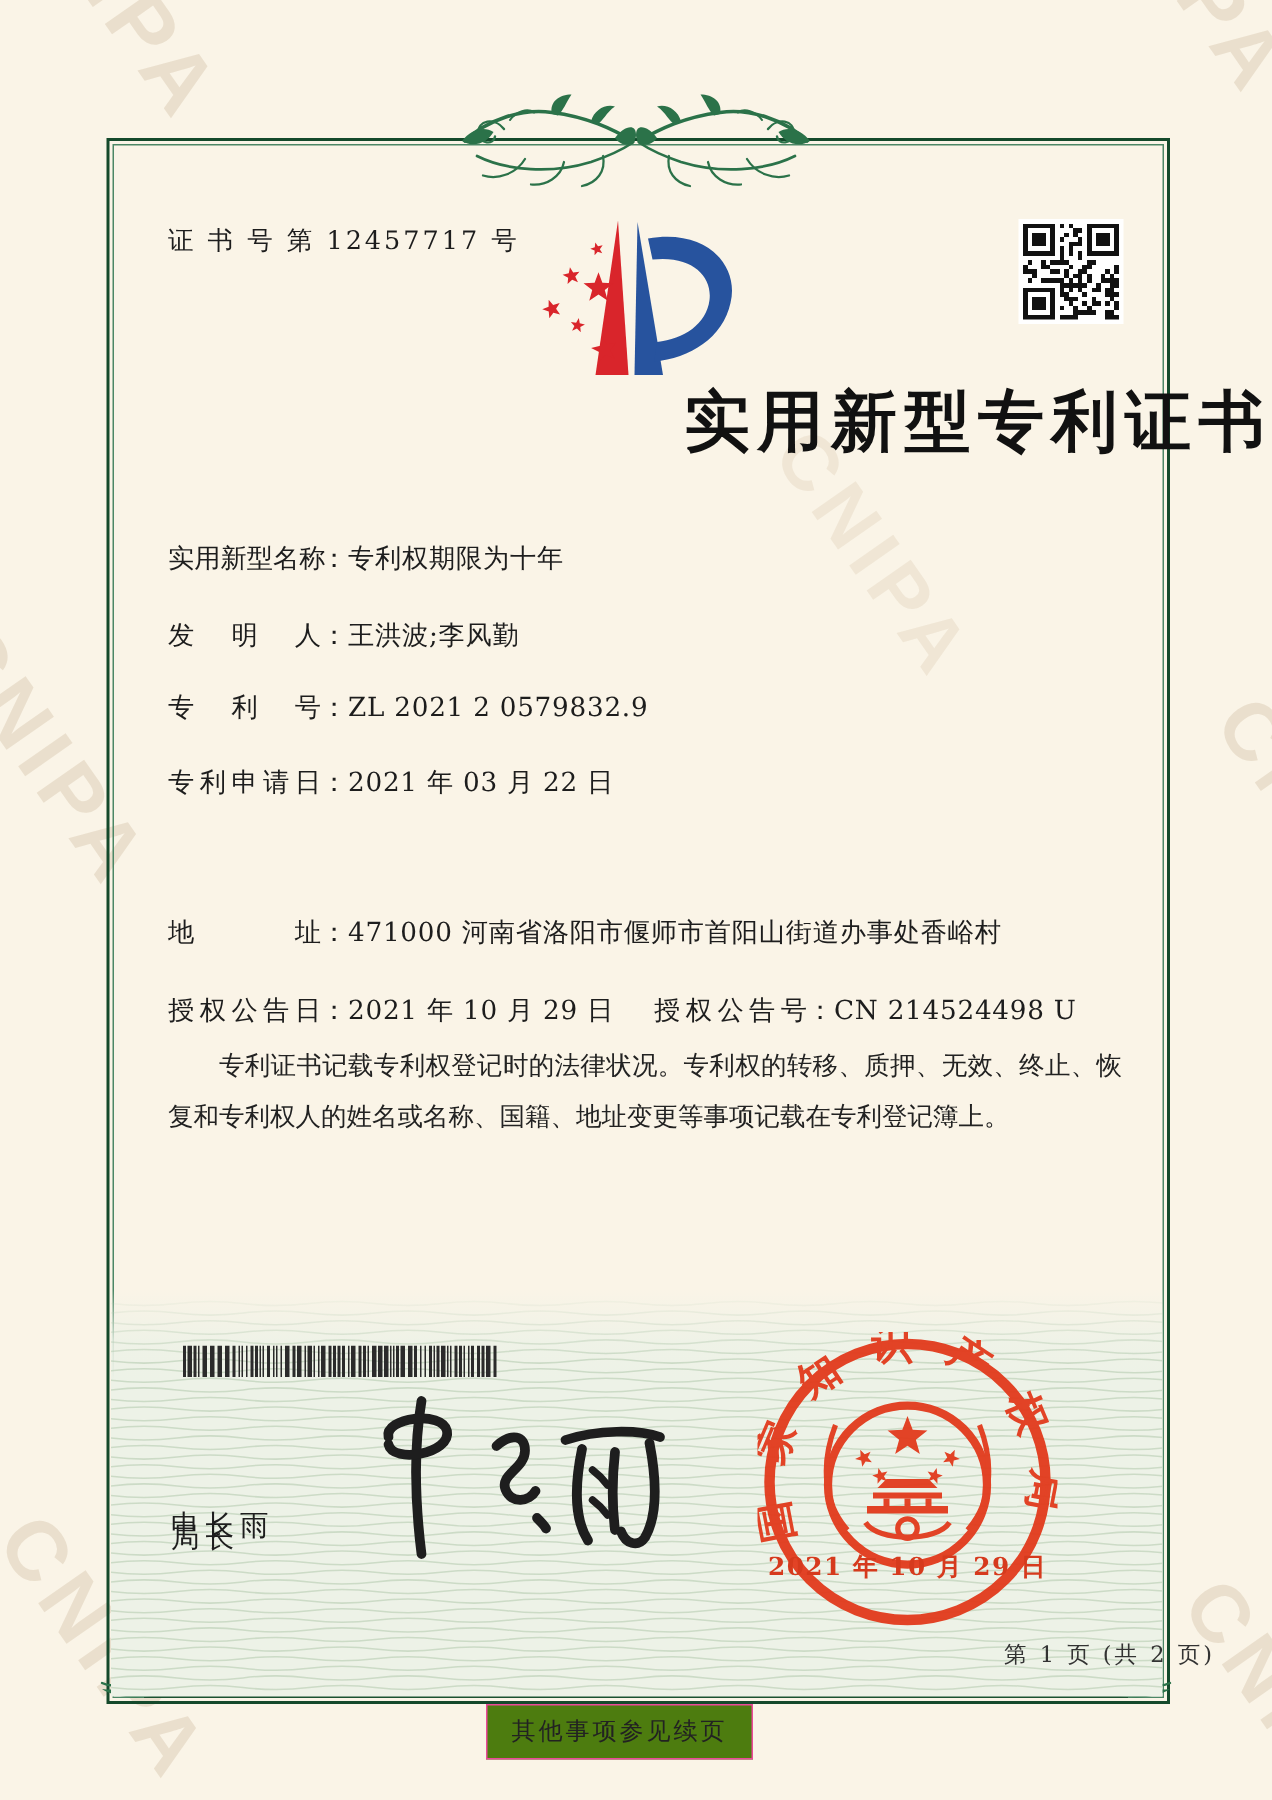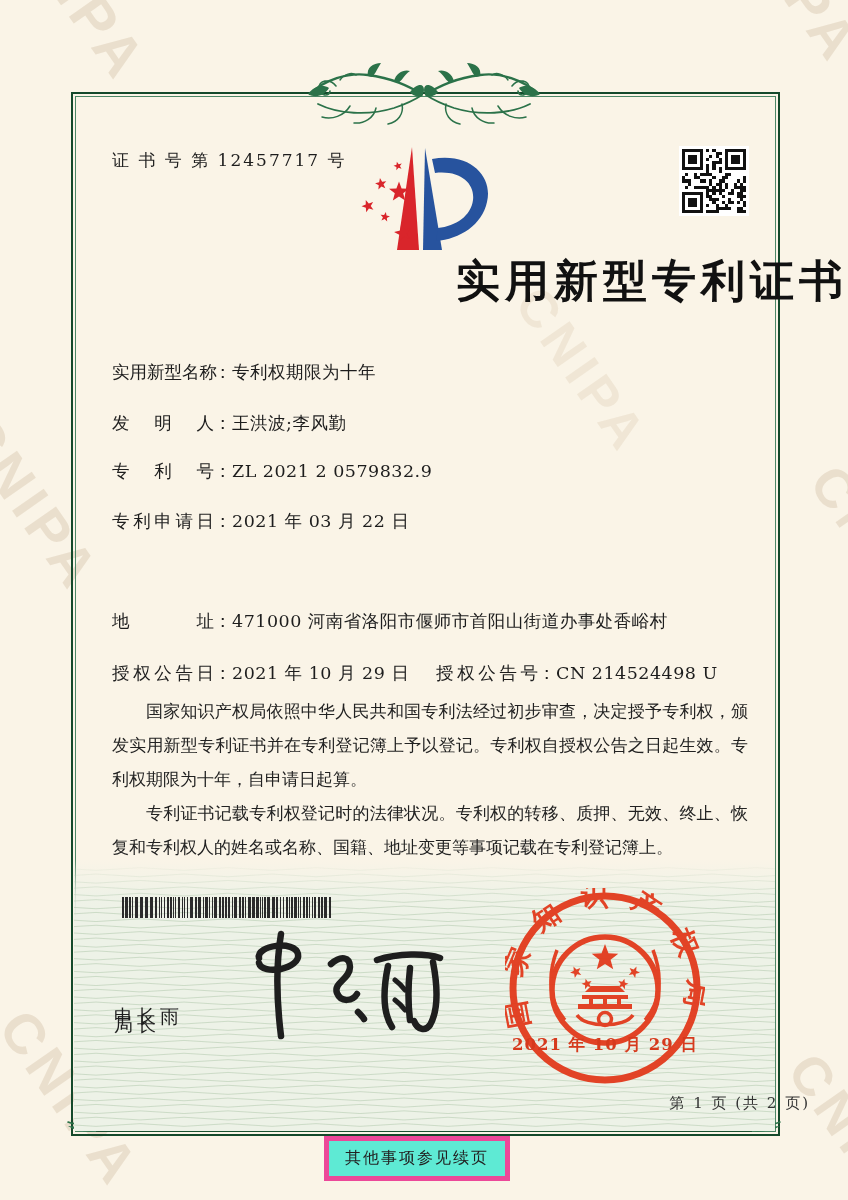--- a/index.html
+++ b/index.html
@@ -64,21 +64,21 @@
   .signature{position:absolute; left:243px; top:928px; width:205px; height:114px;}
 
   .seal{position:absolute; left:505px; top:888px; width:200px; height:200px; opacity:.95;}
   .seal-date{
     position:absolute; left:505px; top:1034px; width:200px; text-align:center;
     font-size:16.5px; color:#d63a1d; font-weight:bold; letter-spacing:1px; white-space:nowrap;
   }
 
   .page-info{position:absolute; left:0; width:810px; top:1094px; text-align:right; font-size:15px; color:#333; letter-spacing:2px;}
   .note-box{
-    position:absolute; left:324px; top:1136px; background:#5eead4; border:5px solid #ec4899;
+    position:absolute; left:324px; top:1136px; background:#4d7c0f; border:1px solid #ec4899;
     padding:7px 16px; font-size:16px; letter-spacing:2px; color:#222; white-space:nowrap;
   }
 </style>
 </head>
 <body>
 
 <div class="page">
 
   <div class="wm" style="left:-28px; top:-44px; font-size:58px;">CNIPA</div>
   <div class="wm" style="left:690px; top:-58px; font-size:56px;">CNIPA</div>
@@ -376,21 +376,20 @@
     <span class="lbl">地址</span><span class="colon">：</span><span class="val">471000 河南省洛阳市偃师市首阳山街道办事处香峪村</span>
   </div>
   <div class="row" style="top:661px">
     <span class="lbl">授权公告日</span><span class="colon">：</span><span class="val">2021 年 10 月 29 日</span>
     <span class="pair2">
       <span class="lbl">授权公告号</span><span class="colon">：</span><span class="val">CN 214524498 U</span>
     </span>
   </div>
 
   <div class="paras">
-    <p>国家知识产权局依照中华人民共和国专利法经过初步审查，决定授予专利权，颁发实用新型专利证书并在专利登记簿上予以登记。专利权自授权公告之日起生效。专利权期限为十年，自申请日起算。</p>
     <p>专利证书记载专利权登记时的法律状况。专利权的转移、质押、无效、终止、恢复和专利权人的姓名或名称、国籍、地址变更等事项记载在专利登记簿上。</p>
   </div>
 
   <div class="band">
     <svg id="waves" width="701" height="271" viewBox="0 0 701 271">
         <path d="M0 9.0 Q 22 11.7 44 9.0 Q 66 6.3 88 9.0 Q 110 11.7 132 9.0 Q 154 6.3 176 9.0 Q 198 11.7 220 9.0 Q 242 6.3 264 9.0 Q 286 11.7 308 9.0 Q 330 6.3 352 9.0 Q 374 11.7 396 9.0 Q 418 6.3 440 9.0 Q 462 11.7 484 9.0 Q 506 6.3 528 9.0 Q 550 11.7 572 9.0 Q 594 6.3 616 9.0 Q 638 11.7 660 9.0 Q 682 6.3 704 9.0" fill="none" stroke="#b6ccb1" stroke-width="1" opacity="0.6"></path>
         <path d="M0 15.4 Q 22 12.7 44 15.4 Q 66 18.1 88 15.4 Q 110 12.7 132 15.4 Q 154 18.1 176 15.4 Q 198 12.7 220 15.4 Q 242 18.1 264 15.4 Q 286 12.7 308 15.4 Q 330 18.1 352 15.4 Q 374 12.7 396 15.4 Q 418 18.1 440 15.4 Q 462 12.7 484 15.4 Q 506 18.1 528 15.4 Q 550 12.7 572 15.4 Q 594 18.1 616 15.4 Q 638 12.7 660 15.4 Q 682 18.1 704 15.4" fill="none" stroke="#b6ccb1" stroke-width="1" opacity="0.6"></path>
         <path d="M0 21.8 Q 22 24.5 44 21.8 Q 66 19.1 88 21.8 Q 110 24.5 132 21.8 Q 154 19.1 176 21.8 Q 198 24.5 220 21.8 Q 242 19.1 264 21.8 Q 286 24.5 308 21.8 Q 330 19.1 352 21.8 Q 374 24.5 396 21.8 Q 418 19.1 440 21.8 Q 462 24.5 484 21.8 Q 506 19.1 528 21.8 Q 550 24.5 572 21.8 Q 594 19.1 616 21.8 Q 638 24.5 660 21.8 Q 682 19.1 704 21.8" fill="none" stroke="#b6ccb1" stroke-width="1" opacity="0.6"></path>
         <path d="M0 28.2 Q 22 25.5 44 28.2 Q 66 30.9 88 28.2 Q 110 25.5 132 28.2 Q 154 30.9 176 28.2 Q 198 25.5 220 28.2 Q 242 30.9 264 28.2 Q 286 25.5 308 28.2 Q 330 30.9 352 28.2 Q 374 25.5 396 28.2 Q 418 30.9 440 28.2 Q 462 25.5 484 28.2 Q 506 30.9 528 28.2 Q 550 25.5 572 28.2 Q 594 30.9 616 28.2 Q 638 25.5 660 28.2 Q 682 30.9 704 28.2" fill="none" stroke="#b6ccb1" stroke-width="1" opacity="0.6"></path>
         <path d="M0 34.6 Q 22 37.3 44 34.6 Q 66 31.9 88 34.6 Q 110 37.3 132 34.6 Q 154 31.9 176 34.6 Q 198 37.3 220 34.6 Q 242 31.9 264 34.6 Q 286 37.3 308 34.6 Q 330 31.9 352 34.6 Q 374 37.3 396 34.6 Q 418 31.9 440 34.6 Q 462 37.3 484 34.6 Q 506 31.9 528 34.6 Q 550 37.3 572 34.6 Q 594 31.9 616 34.6 Q 638 37.3 660 34.6 Q 682 31.9 704 34.6" fill="none" stroke="#b6ccb1" stroke-width="1" opacity="0.6"></path>

